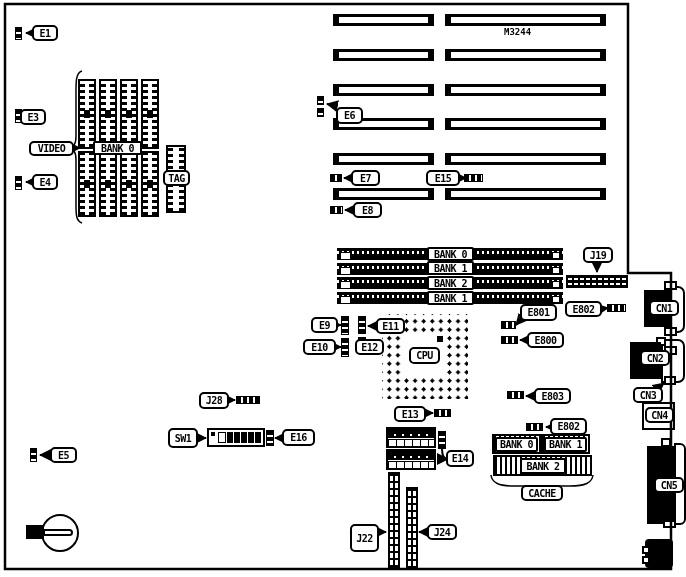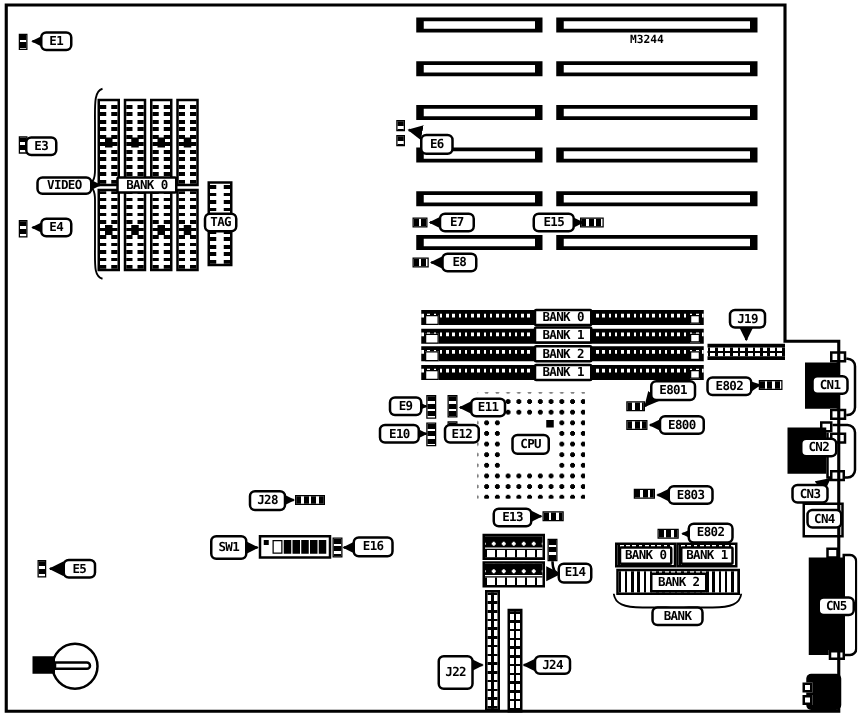--- a/index.html
+++ b/index.html
@@ -246,21 +246,21 @@
 
   <div class="jmph" style="left:526px;top:423px;width:17px;height:8px"></div>
   <div class="lbl" style="left:550px;top:418px;width:37px;height:17px">E802</div>
 
   <div class="vsock" style="left:492px;top:434px;width:49px;height:20px"></div>
   <div class="lbl sq" style="left:495px;top:437px;width:43px;height:15px">BANK 0</div>
   <div class="vsock" style="left:541px;top:434px;width:49px;height:20px"></div>
   <div class="lbl sq" style="left:544px;top:437px;width:43px;height:15px">BANK 1</div>
   <div class="vsock" style="left:493px;top:455px;width:99px;height:21px"></div>
   <div class="lbl sq" style="left:520px;top:458px;width:46px;height:16px">BANK 2</div>
-  <div class="lbl" style="left:521px;top:485px;width:42px;height:16px">BANK</div>
+  <div class="lbl" style="left:521px;top:485px;width:42px;height:16px">CACHE</div>
 
   <div class="vheader" style="left:388px;top:472px;height:97px"></div>
   <div class="vheader" style="left:406px;top:487px;height:83px"></div>
   <div class="lbl" style="left:350px;top:524px;width:29px;height:28px">J22</div>
   <div class="lbl" style="left:427px;top:524px;width:30px;height:16px">J24</div>
 
   <div class="jmpv" style="left:30px;top:448px;width:7px;height:14px"></div>
   <div class="lbl" style="left:50px;top:447px;width:27px;height:16px">E5</div>
 
   <div class="batt-circle" style="left:41px;top:514px"></div>

